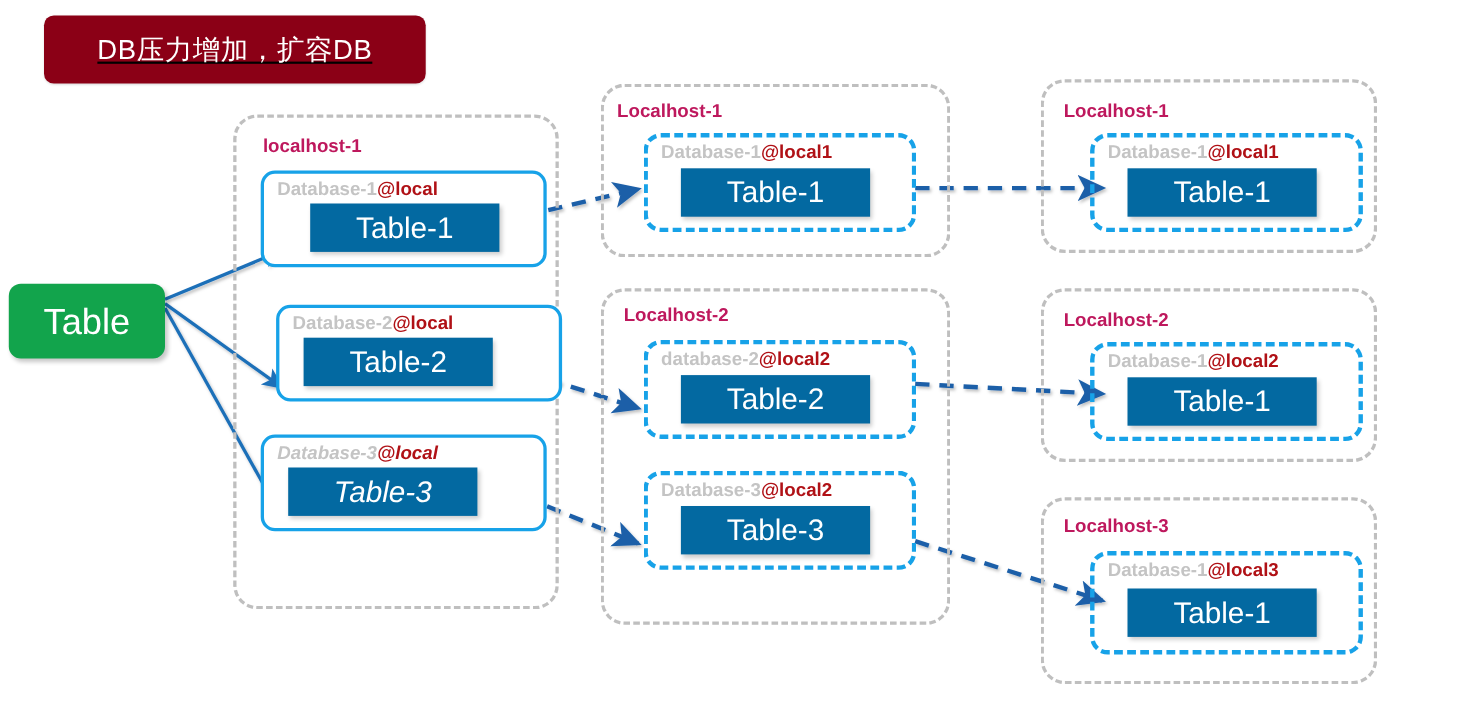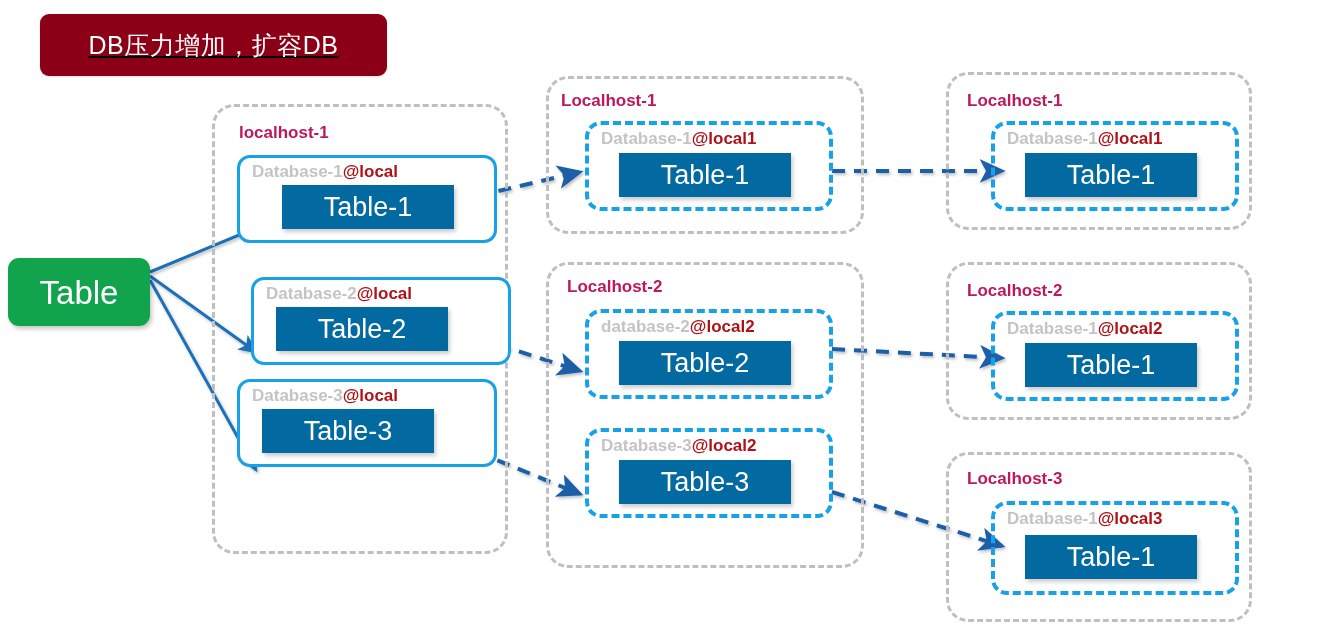--- a/index.html
+++ b/index.html
@@ -147,21 +147,21 @@
 
     <div class="db-box solid" style="left:36px;top:170px;width:242px;height:82px;">
       <span class="db-label">
         <span class="nm">Database-2</span><span class="at">@local</span>
       </span>
       <div class="tbl-box" style="left:22px;top:27px;width:172px;height:44px;">
         <span class="tbl-text">Table-2</span>
       </div>
     </div>
 
-    <div class="db-box solid" style="left:22px;top:272px;width:242px;height:82px;">
+    <div class="db-box solid" style="left:22px;top:288px;width:242px;height:82px;font-style:italic;">
       <span class="db-label">
         <span class="nm">Database-3</span><span class="at">@local</span>
       </span>
       <div class="tbl-box" style="left:22px;top:27px;width:172px;height:44px;">
         <span class="tbl-text">Table-3</span>
       </div>
     </div>
   </div>
 
   <div class="host-group" style="left:546px;top:76px;width:312px;height:152px;">

